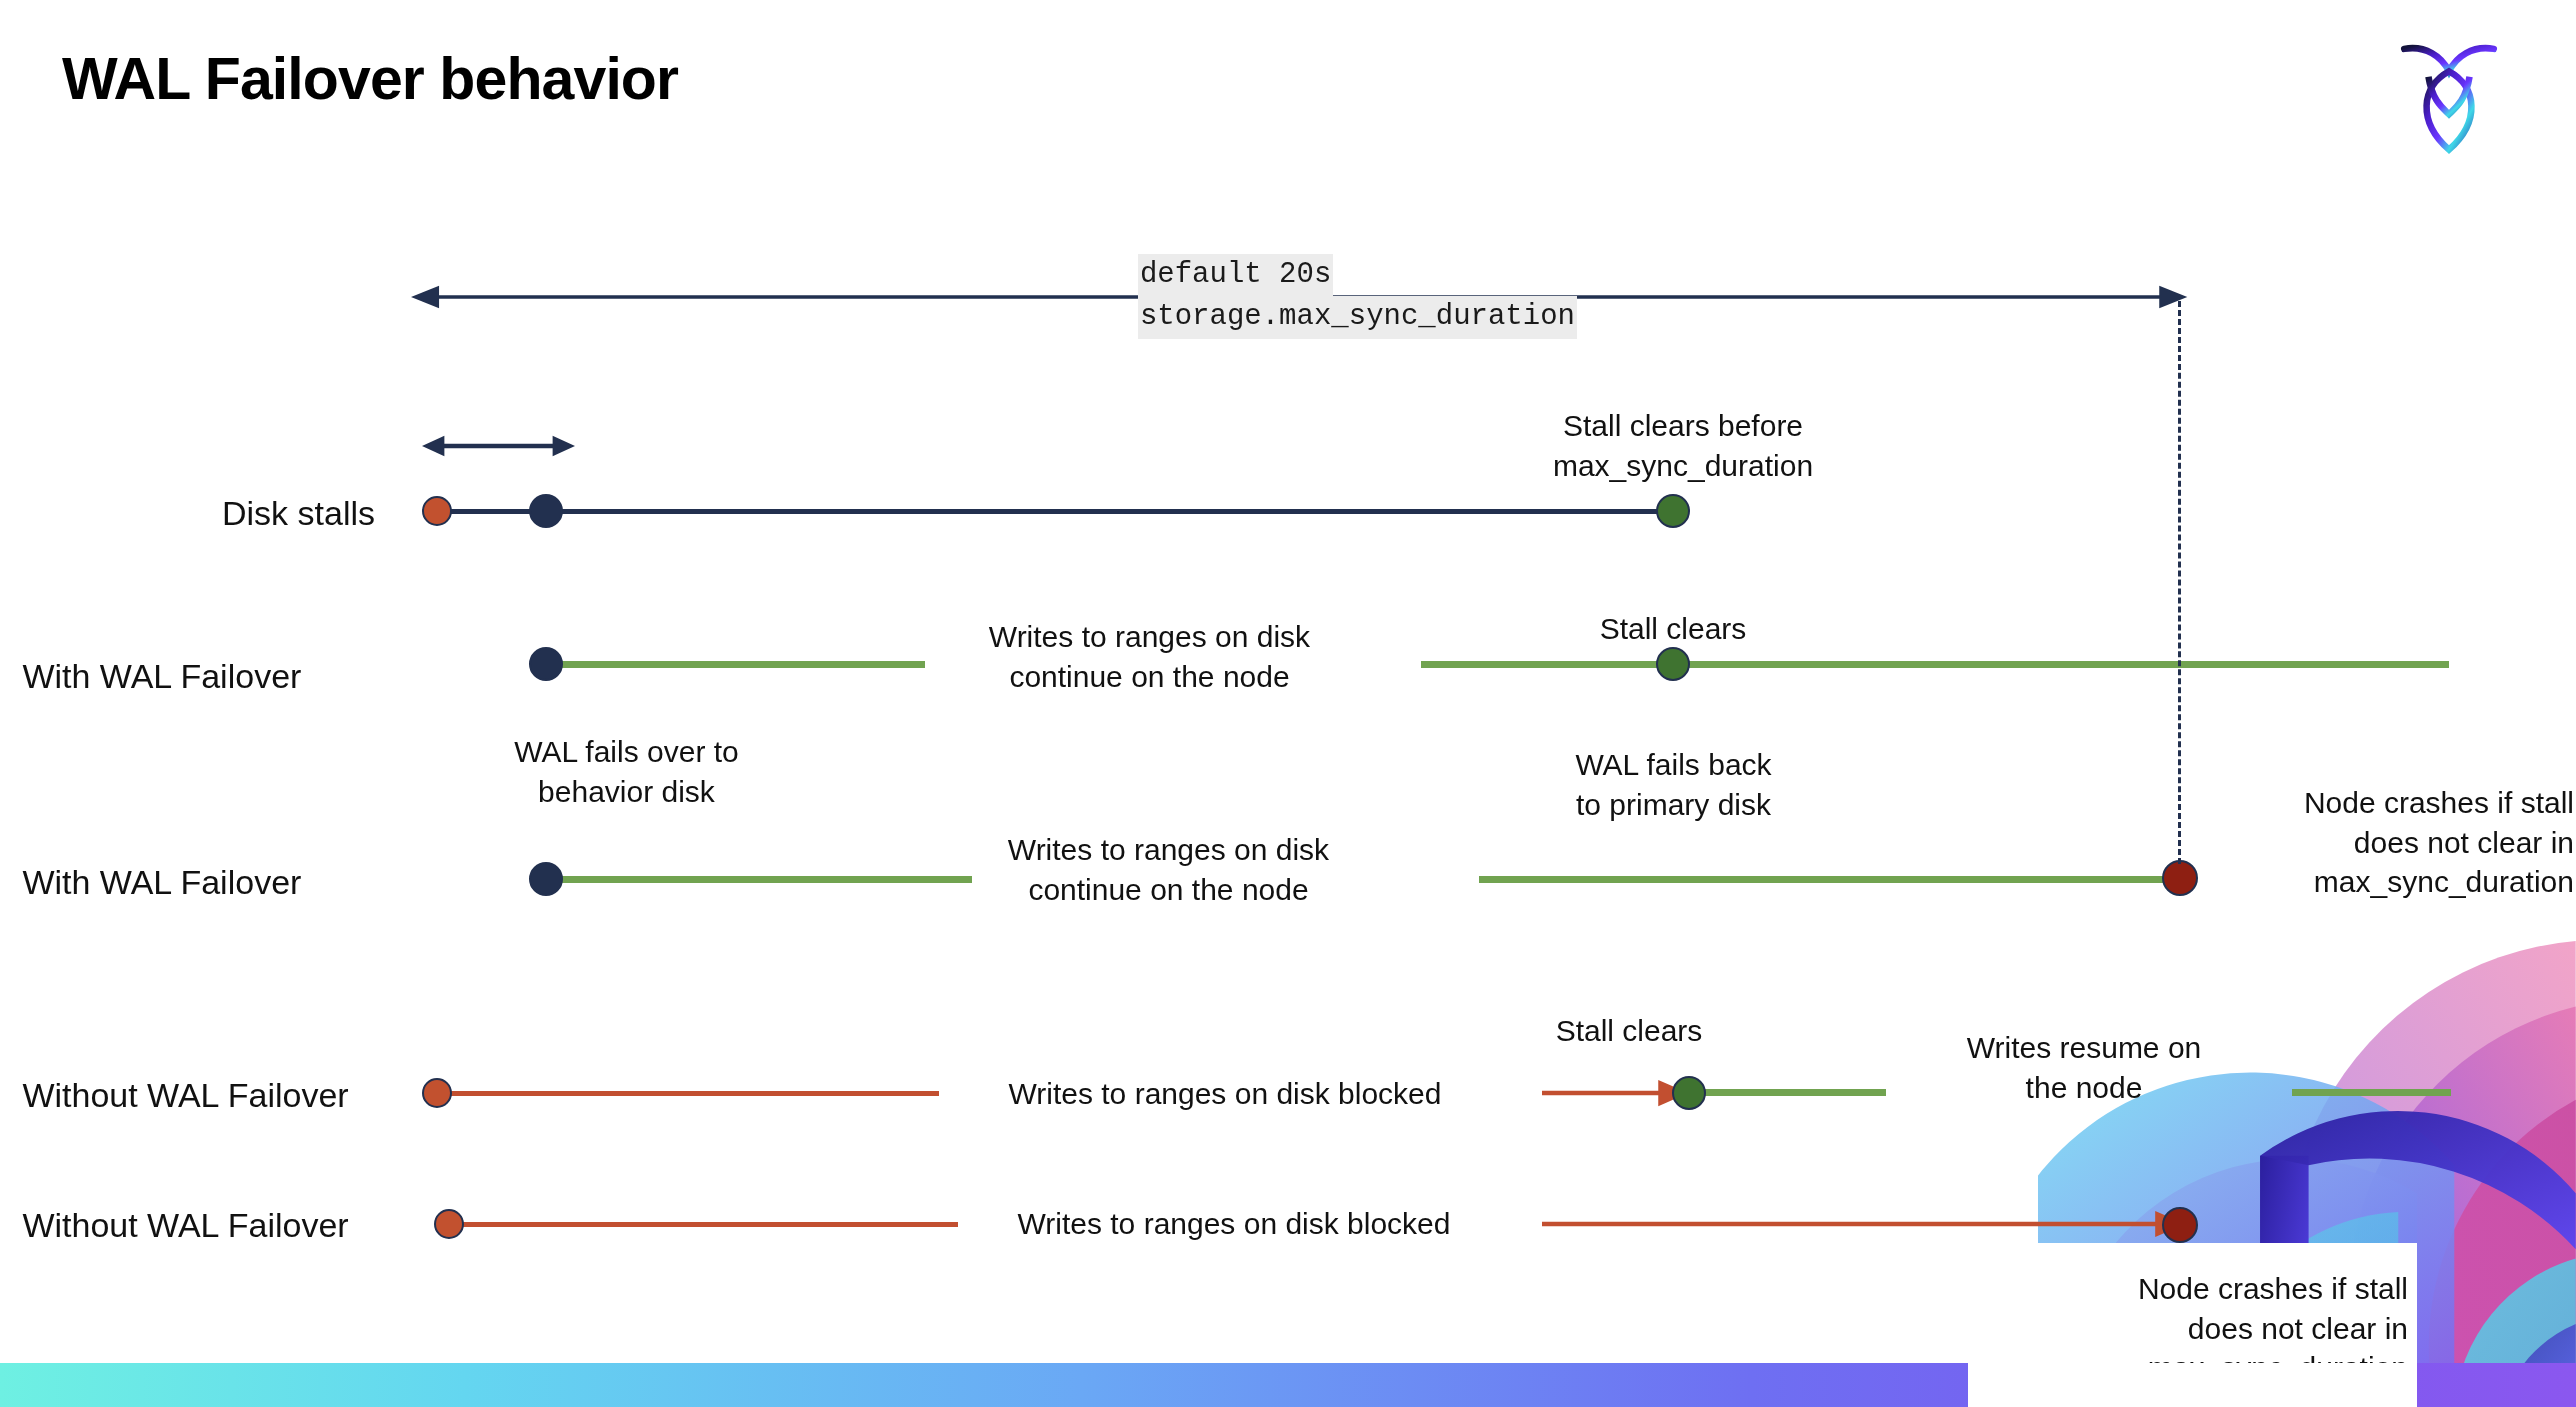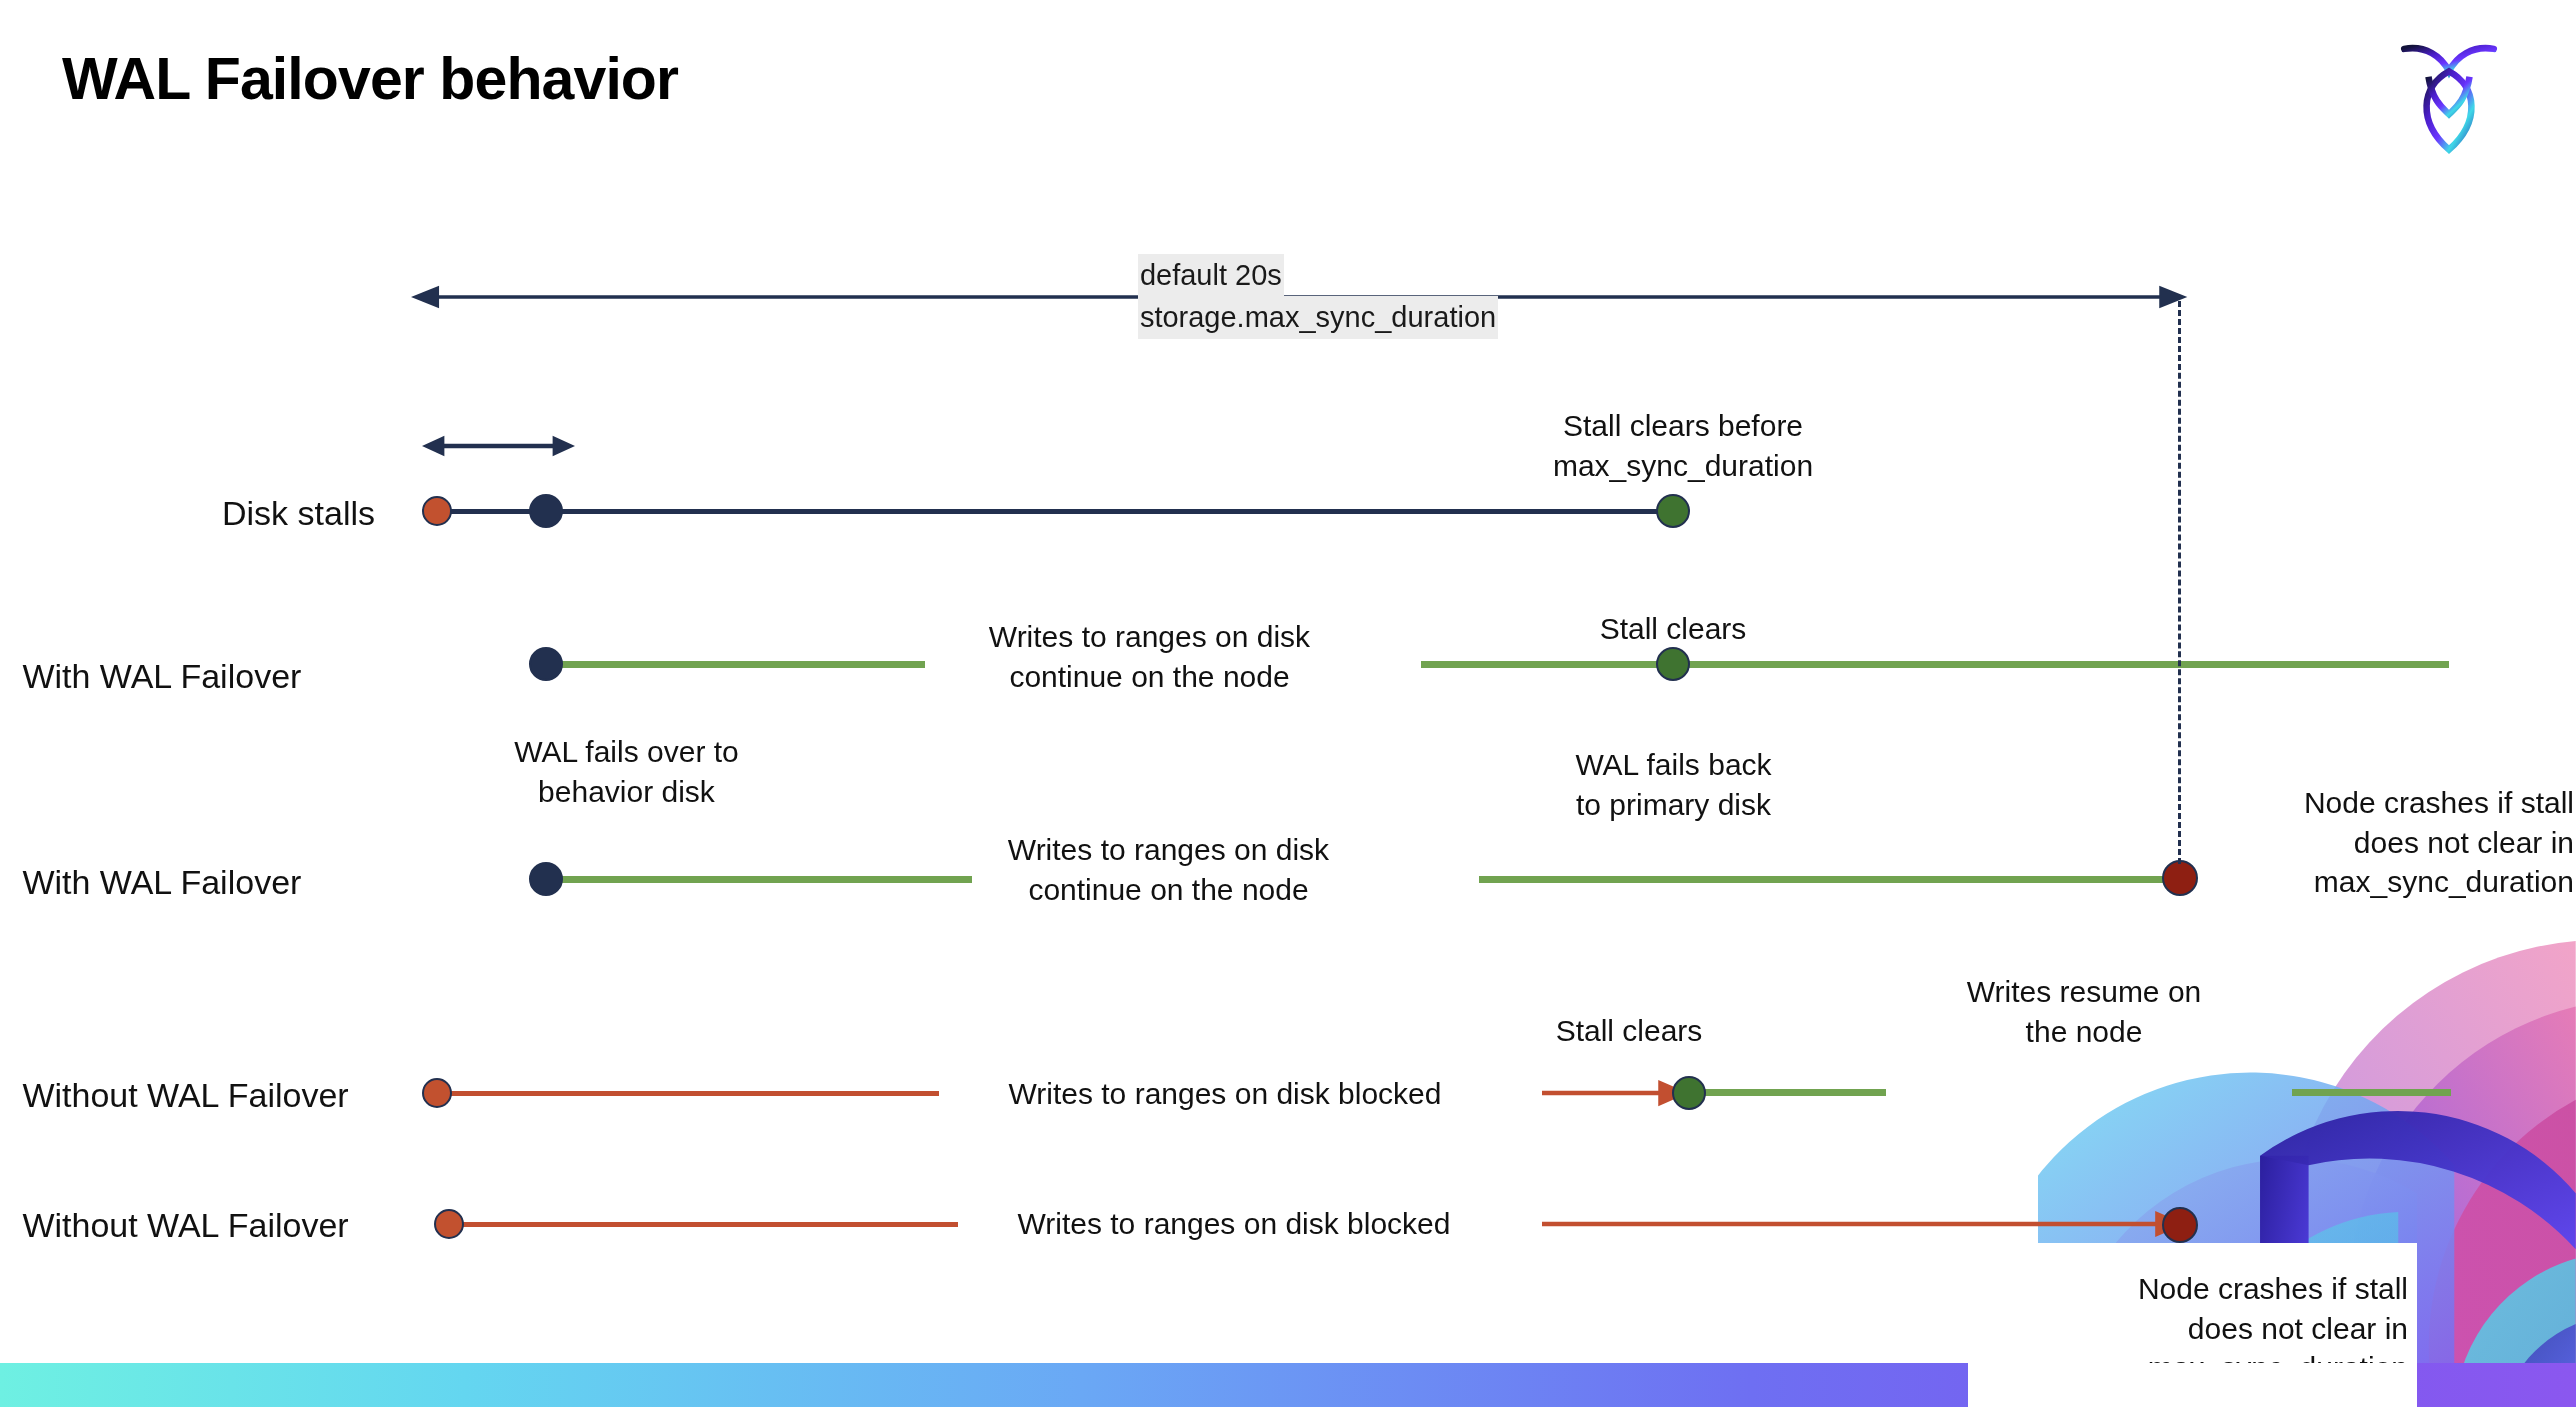--- a/index.html
+++ b/index.html
@@ -54,21 +54,21 @@
     line-height: 1.32;
     color: #111111;
     text-align: center;
     font-family: "Liberation Sans", sans-serif;
   }
   .annot.left  { text-align: right; }
 
   
   .codebox {
     position: absolute;
-    font-family: Liberation Sans, sans-serif;
+    font-family: Liberation Mono, monospace;
     font-size: 29px;
     line-height: 1.46;
     color: #1a1a1a;
   }
   .codebox span {
     background: #ececec;
     display: inline-block;
     padding: 0 1.9px;
   }
 
@@ -290,21 +290,21 @@
   <div class="dot dot-green" style="left:1672px; top:1076px; width:34px; height:34px;"></div>
 
   <div class="annot" style="left:935px; top:1074px; width:580px;">
     <div>Writes to ranges on disk  blocked</div>
   </div>
 
   <div class="annot" style="left:1475px; top:1011px; width:308px;">
     <div>Stall clears</div>
   </div>
 
-  <div class="annot" style="left:1916px; top:972px; width:336px;">
+  <div class="annot" style="left:1916px; top:1028px; width:336px;">
     <div>Writes resume on</div>
     <div>the node</div>
   </div>
 
   <div class="hline green" style="left:2292px; top:1089px; width:159px; height:6.5px;"></div>
 
   <div class="whitecard" style="left:0; top:1150px; width:2038px; height:103px;"></div>
 
   <div class="rowlabel" style="left:22.4px; top:1206px;">Without WAL Failover</div>
 

